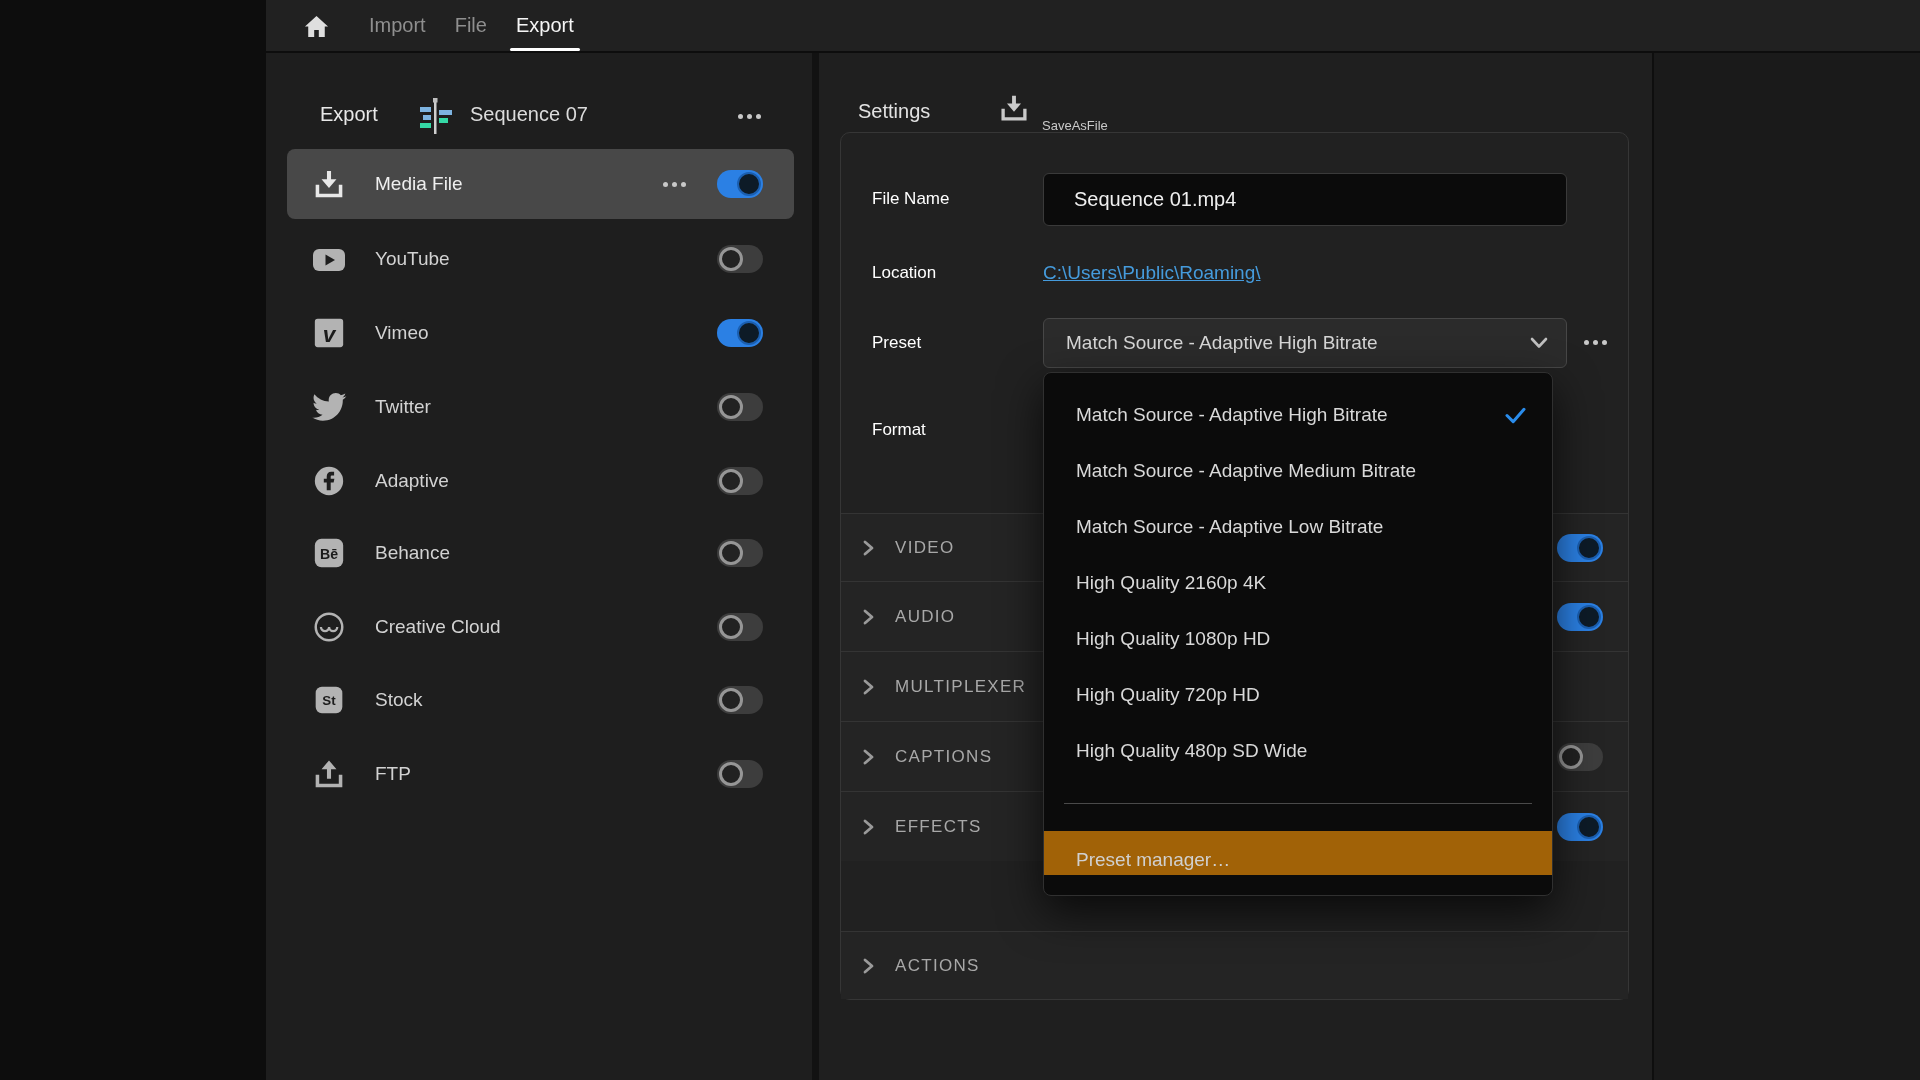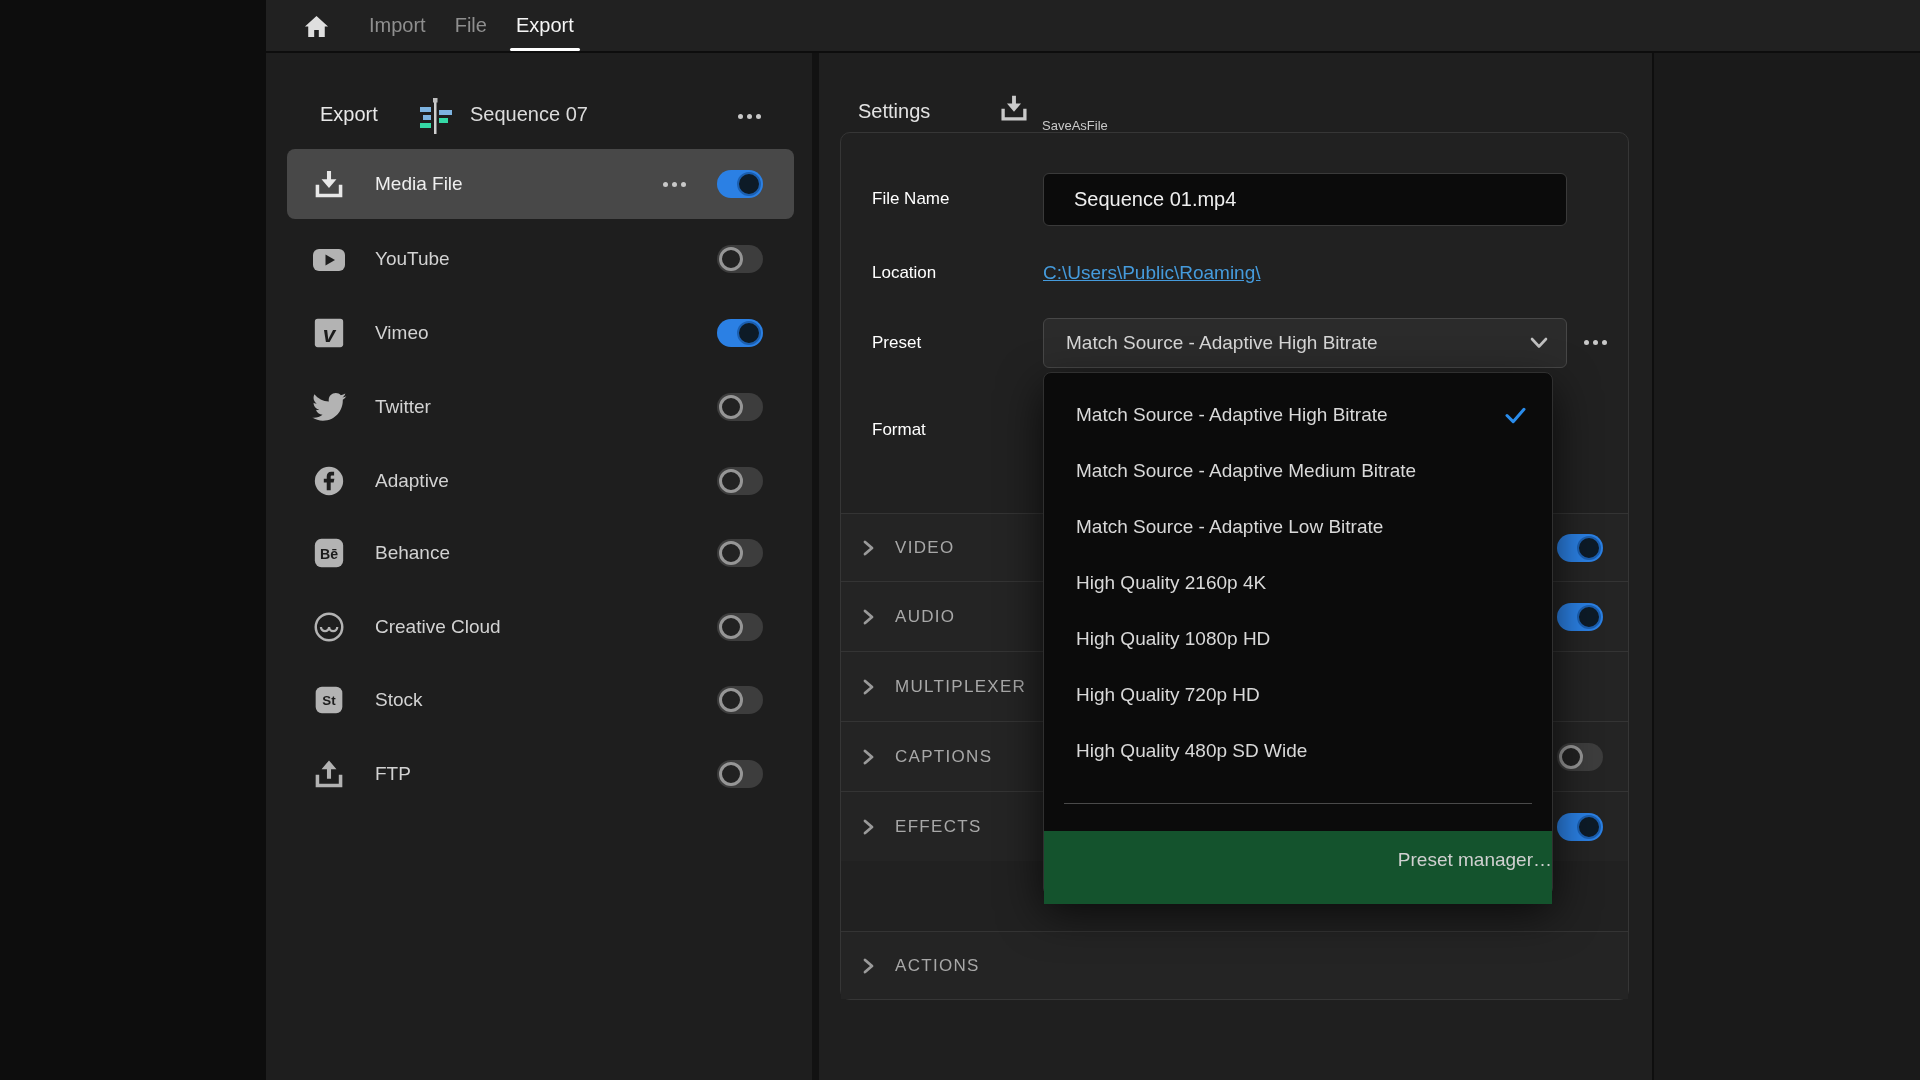--- a/index.html
+++ b/index.html
@@ -63,21 +63,21 @@
   
   .section-row { position:absolute; left:841px; width:787px; background:#242424; border-top:1px solid #343434; display:flex; align-items:center; }
   .section-chev { margin-left:20px; display:flex; color:#9a9a9a; }
   .section-label { margin-left:20px; font-size:17px; letter-spacing:1.3px; color:#a8a8a8; }
   .section-row .toggle { left:716px; top:50%; margin-top:-14px; }
 
   
   .preset-menu { position:absolute; left:1043px; top:372px; width:510px; height:524px; background:#0b0b0b; border:1px solid #303030; border-radius:8px; z-index:50; box-shadow:0 16px 44px rgba(0,0,0,0.7); padding-top:14px; }
   .menu-item { height:56px; line-height:56px; padding:0 26px 0 32px; font-size:19px; color:#d9d9d9; display:flex; justify-content:space-between; align-items:center; white-space:nowrap; }
   .menu-sep { border-top:1px solid #4a4a4a; margin:24px 20px 0 20px; }
-  .menu-footer { margin-top:27px; height:73px; line-height:58px; background:#14532d; padding-left:32px; font-size:19px; color:#d0d0d0;text-align:right; }
+  .menu-footer { margin-top:27px; height:44px; line-height:58px; background:#a16207; padding-left:32px; font-size:19px; color:#d0d0d0; }
 
   svg { display:block; }
 </style>
 </head>
 <body>
 
 <div id="app">
 
   <div class="strip-left"></div>
   <div class="topbar"></div>

